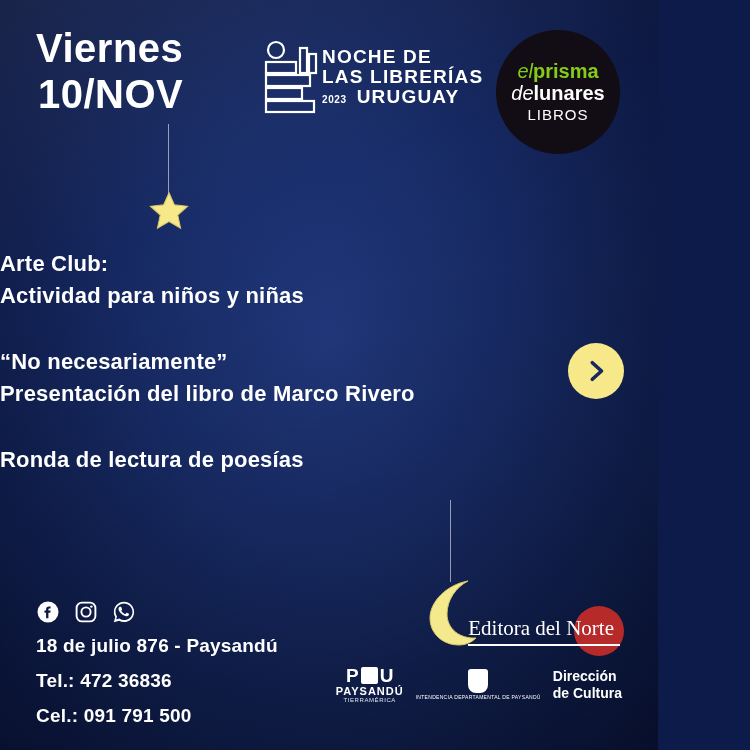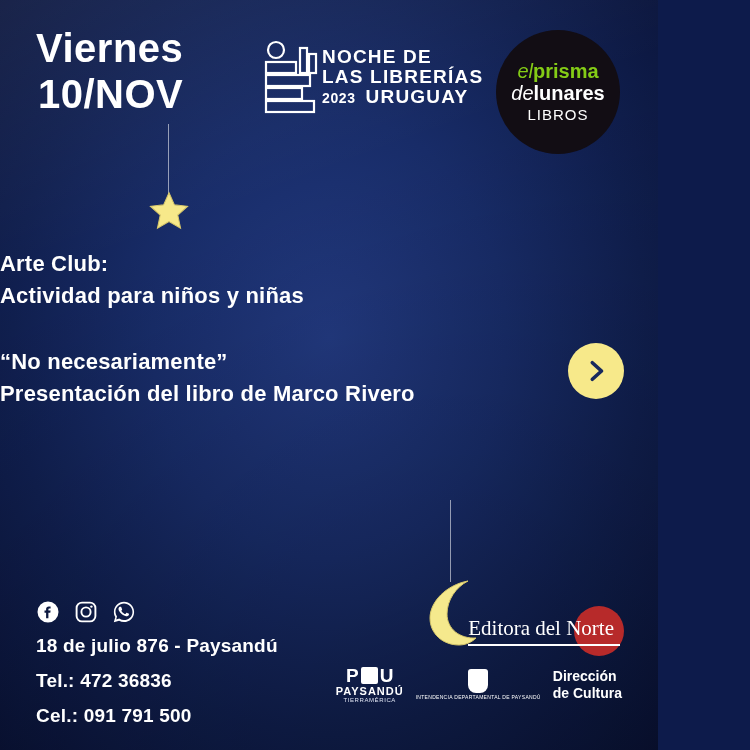--- a/index.html
+++ b/index.html
@@ -106,21 +106,21 @@
     letter-spacing: 1.2px;
   }
   .noche-l3 {
     display: flex;
     align-items: baseline;
     gap: 10px;
     font-size: 19px;
     font-weight: bold;
     letter-spacing: 1.2px;
   }
-  .noche-year { font-size: 14px; letter-spacing: 0.6px; }
+  .noche-year { font-size: 10px; letter-spacing: 0.6px; }
 
   
   .prisma {
     position: absolute;
     right: 38px;
     top: 30px;
     width: 124px;
     height: 124px;
     border-radius: 50%;
     background: #120d14;
@@ -337,20 +337,23 @@
 
   <div class="program">
     <div class="prog-group">
       <div class="prog-line">Arte Club:</div>
       <div class="prog-line">Actividad para niños y niñas</div>
     </div>
     <div class="prog-group">
       <div class="prog-line">“No necesariamente”</div>
       <div class="prog-line">Presentación del libro de Marco Rivero</div>
     </div>
+    <div class="prog-group">
+      <div class="prog-line">Ronda de lectura de poesías</div>
+    </div>
   </div>
 
   <div class="arrow-btn">
     <svg viewBox="0 0 24 24" fill="none" stroke="currentColor" stroke-width="4" stroke-linecap="round" stroke-linejoin="round">
       <polyline points="8,3 18,12 8,21"></polyline>
     </svg>
   </div>
 
   <div class="thread thread-moon"></div>
   <div class="moon">

